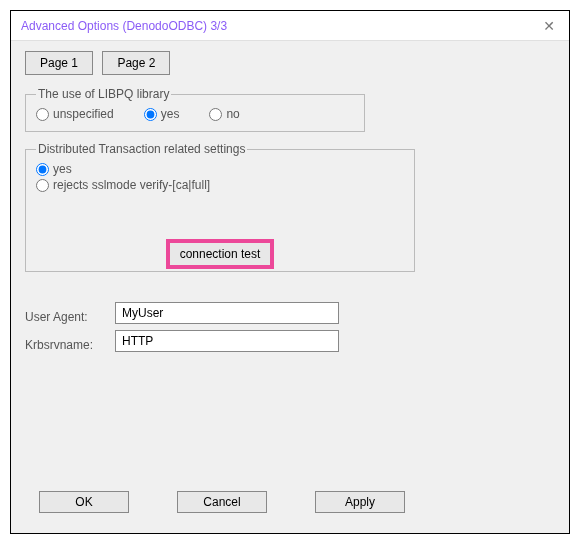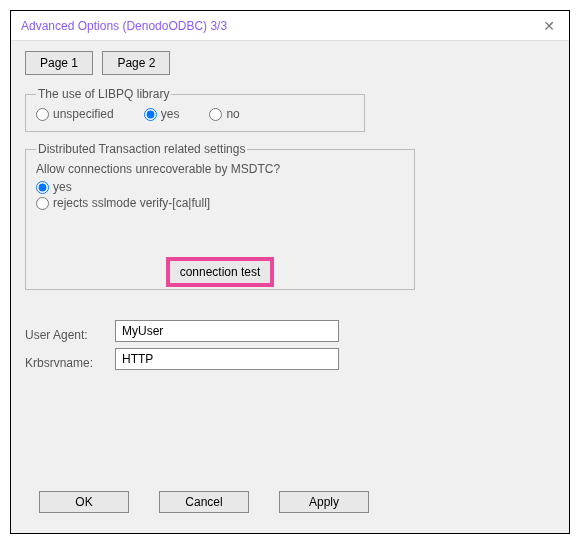--- a/index.html
+++ b/index.html
@@ -132,21 +132,21 @@
       background: #fff;
       padding: 0 6px;
       font-size: 12px;
       font-family: inherit;
     }
     .spacer {
       flex: 1;
     }
     .button-bar {
       display: flex;
-      gap: 30px;
+      gap: 48px;
       padding: 6px 0 10px 14px;
     }
     .btn {
       border: 1px solid #888;
       background: #e8e8e8;
       padding: 3px 0;
       width: 90px;
       text-align: center;
       font-size: 12px;
       cursor: pointer;
@@ -188,21 +188,20 @@
         </label>
         <label>
           <input type="radio" name="libpq" style="">
           <span>no</span>
         </label>
       </div>
     </fieldset>
 
     <fieldset class="dtc">
       <legend>Distributed Transaction related settings</legend>
-      <div class="question">Allow connections unrecoverable by MSDTC?</div>
       <div class="radio-col">
         <label>
           <input type="radio" name="dtc" checked="" style="">
           <span>yes</span>
         </label>
         <label>
           <input type="radio" name="dtc" style="">
           <span>rejects sslmode verify-[ca|full]</span>
         </label>
       </div>

